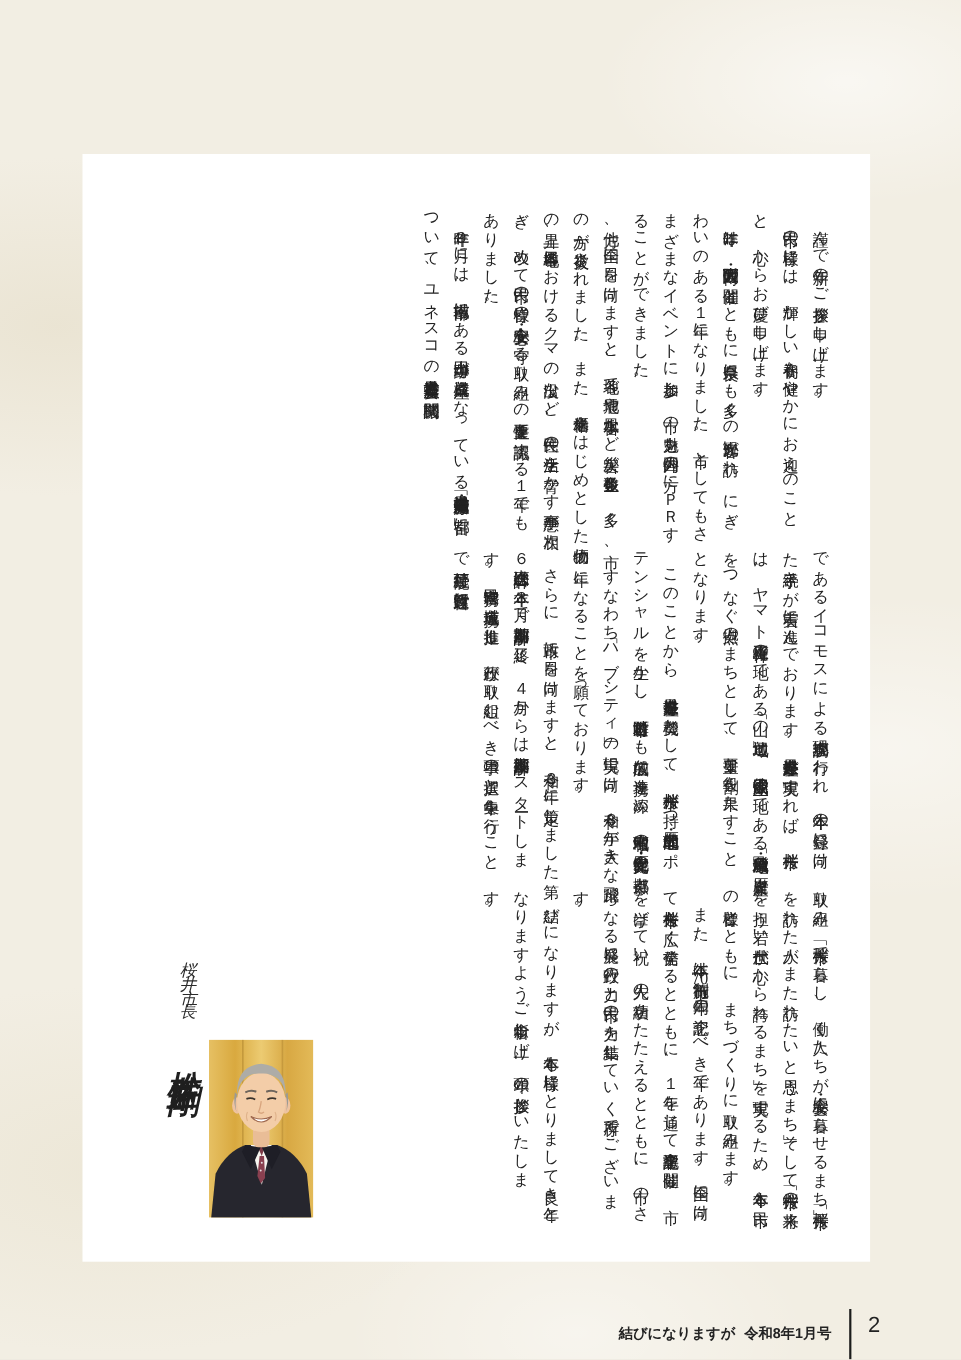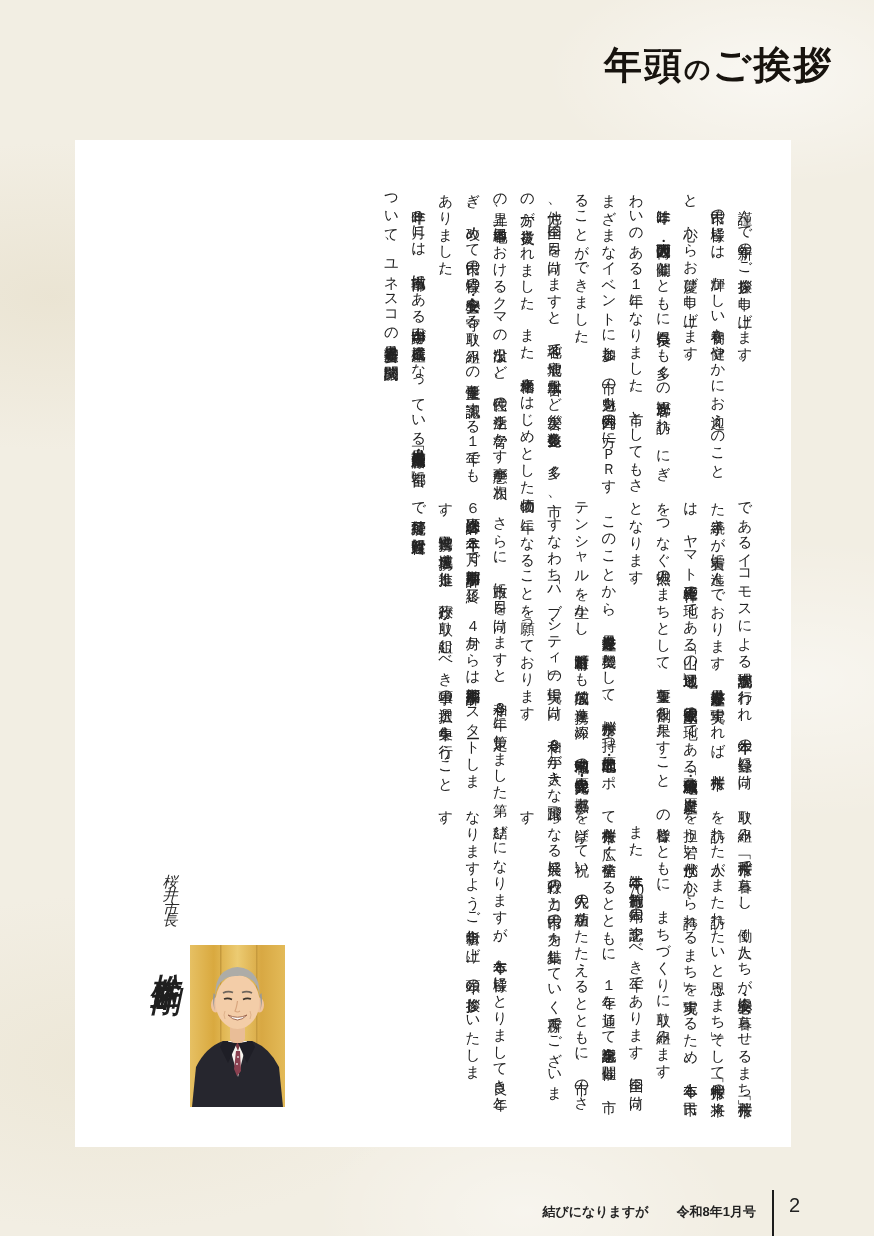--- a/index.html
+++ b/index.html
@@ -94,41 +94,40 @@
   .footer-text {
     position: absolute;
     top: 1203px;
     right: 118px;
     font-family: "Liberation Sans", "DejaVu Sans", sans-serif;
     font-weight: bold;
     font-size: 13px;
     color: #222222;
     white-space: nowrap;
   }
-  .footer-text .issue { margin-left: 28px; }
+  .footer-text .issue { margin-left: 8px; }
   .footer-divider {
     position: absolute;
     left: 772px; top: 1190px;
     width: 2px; height: 46px;
     background: #1c1c1c;
   }
   .footer-page {
     position: absolute;
     left: 789px; top: 1194px;
     font-family: "Liberation Sans", "DejaVu Sans", sans-serif;
     font-size: 20px;
     color: #222222;
   }
 </style>
 </head>
 <body>
 
 <div class="page">
 
-  <h1 class="page-title"><span>年頭</span><span class="particle">の</span><span>ご挨拶</span></h1>
 
   <div class="sheet">
 
     <section class="vtext section section-1">
       <p class="indent">謹んで新年のご挨拶を申し上げます。</p>
       <p class="indent">市民の皆様には、輝かしい初春を健やかにお迎えのことと、心からお慶び申し上げます。</p>
       <p class="indent">昨年は、大阪・関西万博の開催とともに奈良県にも多くの観光客が訪れ、にぎわいのある１年になりました。市としてもさまざまなイベントに参加し、市の魅力を国内外の方にＰＲすることができました。</p>
       <p class="indent">他方、全国に目を向けますと、各地で地震や風水害など災害が多数発生し、多くの方が被災されました。また、米価格をはじめとした物価の上昇、日本各地におけるクマの出没など、住民の生活を脅かす事態が相次ぎ、改めて市民の皆様の安全・安心を守る取り組みの重要性を認識する１年でもありました。</p>
       <p class="indent">昨年９月には、市域南部にある山田寺跡が構成資産となっている世界遺産候補「飛鳥・藤原の宮都」について、ユネスコの世界遺産委員会の諮問機関</p>
     </section>

